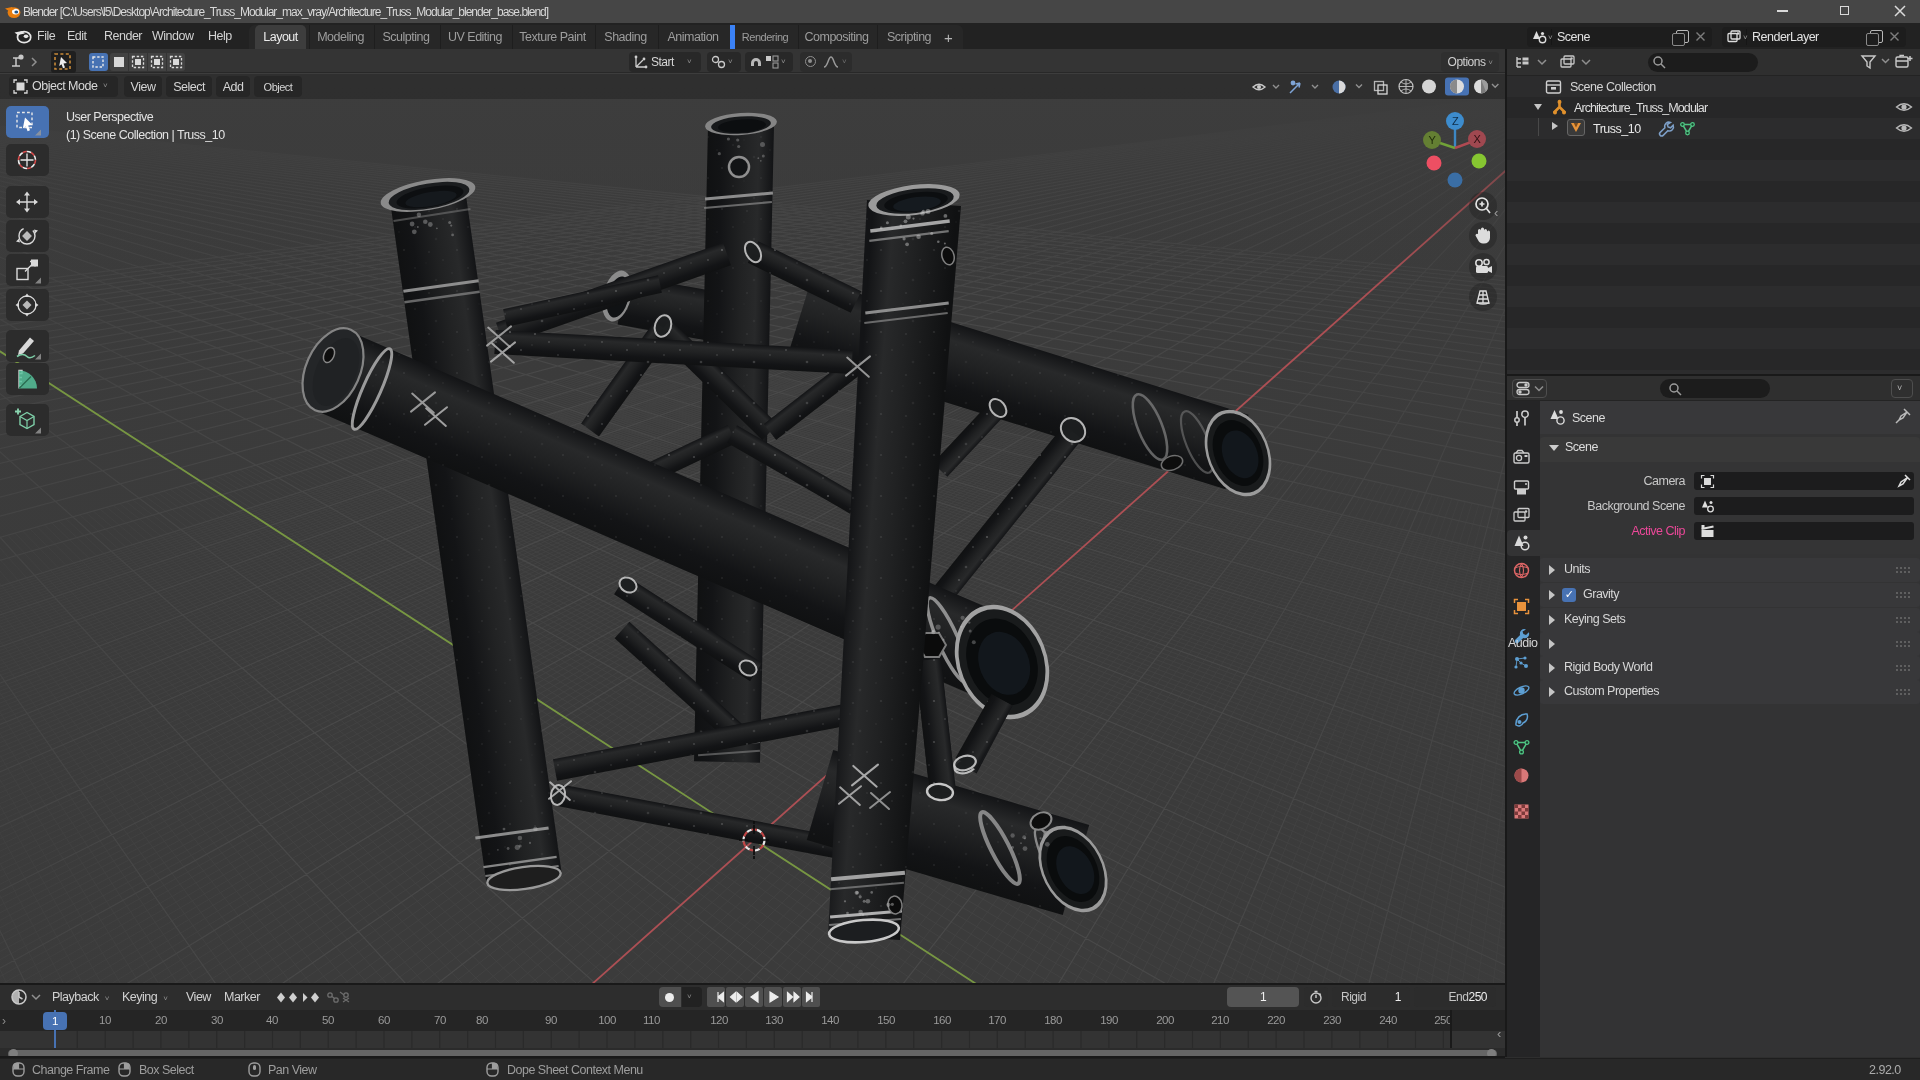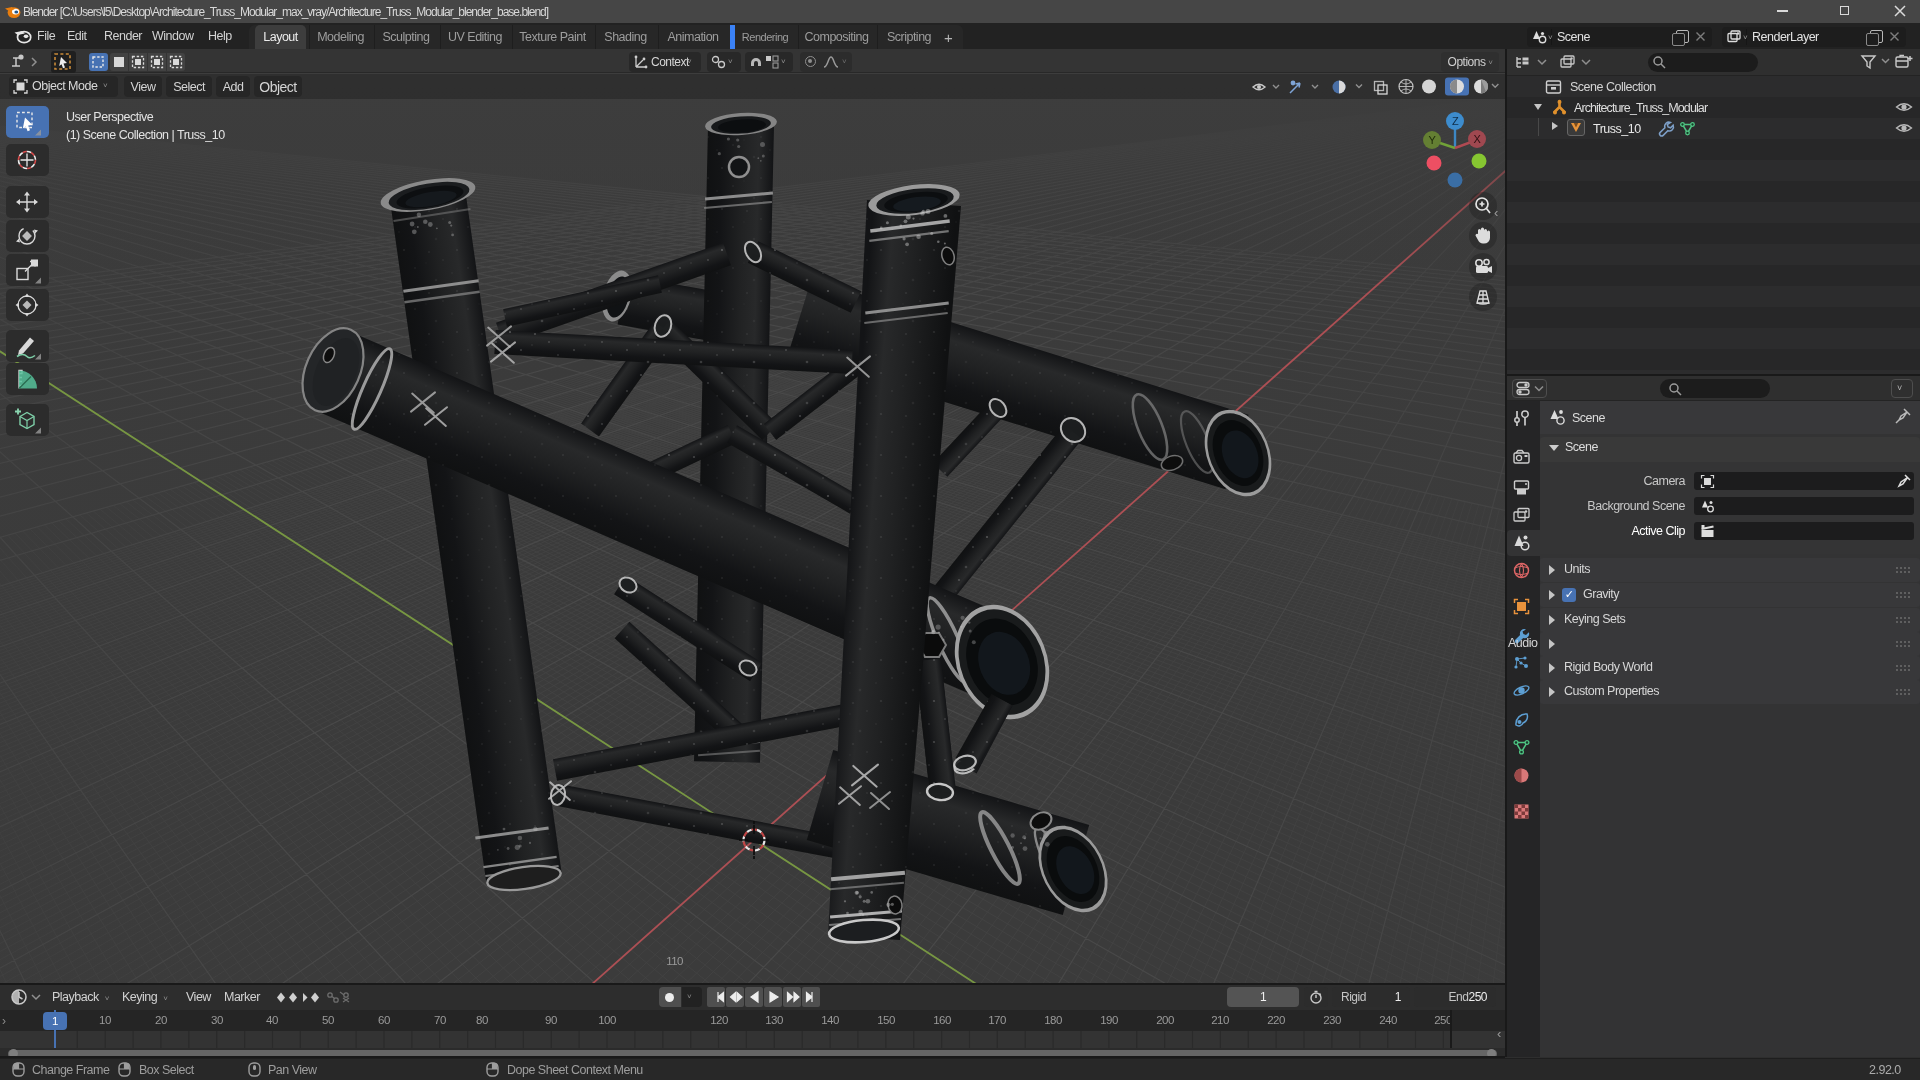--- a/index.html
+++ b/index.html
@@ -532,21 +532,21 @@
     <rect x="3.5" y="3.5" width="11" height="11" fill="none" stroke="#d9d9d9" stroke-width="1.3" stroke-dasharray="2.4 1.8"></rect>
     <rect x="6" y="6" width="6" height="6" fill="#d9d9d9"></rect>
   </svg>
 <div class="ab" style="left:629px;top:52px;width:72px;height:20px;background:#282828;border-radius:4px"></div>
 <svg class="ab" style="left:633px;top:54px" width="16" height="16" viewBox="0 0 16 16">
 <path d="M3 13 L3 4 M3 13 L12 13 M3 13 L10 6" stroke="#cdcdcd" stroke-width="1.3" fill="none"></path>
 <circle cx="3" cy="3" r="1.4" fill="#cdcdcd"></circle>
     <circle cx="13" cy="13" r="1.4" fill="#cdcdcd"></circle>
     <circle cx="11" cy="5" r="1.4" fill="#cdcdcd"></circle>
   </svg>
-<div class="ab" style="left:651px;top:55px;color:#d6d6d6;font-size:12px">Context</div>
+<div class="ab" style="left:651px;top:55px;color:#d6d6d6;font-size:12px">Start</div>
 <div class="ab" style="left:687px;top:57px;color:#909090;font-size:8px">˅</div>
 <div class="ab" style="left:707px;top:52px;width:34px;height:20px;background:#282828;border-radius:4px"></div>
 <svg class="ab" style="left:711px;top:55px" width="15" height="14" viewBox="0 0 15 14">
 <circle cx="4.5" cy="4.5" r="3" fill="none" stroke="#c9c9c9" stroke-width="1.3"></circle>
 <circle cx="10.5" cy="9.5" r="3" fill="none" stroke="#c9c9c9" stroke-width="1.3"></circle>
   </svg>
 <div class="ab" style="left:728px;top:57px;color:#909090;font-size:8px">˅</div>
 <div class="ab" style="left:745px;top:52px;width:48px;height:20px;background:#282828;border-radius:4px"></div>
 <svg class="ab" style="left:748px;top:54px" width="16" height="16" viewBox="0 0 16 16">
 <path d="M3 9 a5 5 0 0 1 10 0 v3 h-3 v-3 a2 2 0 0 0 -4 0 v3 H3 Z" fill="#b9b9b9"></path>
@@ -569,21 +569,21 @@
 <div class="ab" style="left:9px;top:76px;width:109px;height:21px;background:#262626;border-radius:4px"></div>
 <svg class="ab" style="left:13px;top:79px" width="15" height="15" viewBox="0 0 15 15">
 <rect x="3.5" y="3.5" width="8" height="8" fill="#d8d8d8"></rect>
 <path d="M1 4 V1 h3 M11 1 h3 v3 M14 11 v3 h-3 M4 14 H1 v-3" stroke="#d8d8d8" stroke-width="1.3" fill="none"></path>
   </svg>
 <div class="ab" style="left:32px;top:79px;color:#d9d9d9;font-size:12.5px">Object Mode</div>
 <div class="ab" style="left:103px;top:81px;color:#909090;font-size:8px">˅</div>
 <div class="ab" style="left:124px;top:76px;width:38px;height:21px;background:#262626;border-radius:4px;display:flex;align-items:center;justify-content:center;color:#d4d4d4;font-size:12.5px">View</div>
 <div class="ab" style="left:166px;top:76px;width:46px;height:21px;background:#262626;border-radius:4px;display:flex;align-items:center;justify-content:center;color:#d4d4d4;font-size:12.5px">Select</div>
 <div class="ab" style="left:216px;top:76px;width:34px;height:21px;background:#262626;border-radius:4px;display:flex;align-items:center;justify-content:center;color:#d4d4d4;font-size:12.5px">Add</div>
-<div class="ab" style="left:254px;top:76px;width:48px;height:21px;background:#262626;border-radius:4px;display:flex;align-items:center;justify-content:center;color:#d4d4d4;font-size:14px">Object</div>
+<div class="ab" style="left:254px;top:76px;width:48px;height:21px;background:#262626;border-radius:4px;display:flex;align-items:center;justify-content:center;color:#d4d4d4;font-size:11px">Object</div>
 <svg class="ab" style="left:1252px;top:80px" width="30" height="14" viewBox="0 0 30 14">
 <path d="M1 7 Q7 1.5 13 7 Q7 12.5 1 7 Z" fill="none" stroke="#c9c9c9" stroke-width="1.4"></path>
     <circle cx="7" cy="7" r="2" fill="#c9c9c9"></circle>
 <path d="M21 5 l3 3 3 -3" stroke="#909090" stroke-width="1.4" fill="none"></path>
   </svg>
 <svg class="ab" style="left:1288px;top:79px" width="34" height="16" viewBox="0 0 34 16">
 <path d="M2 14 L12 4 M12 4 l-4.5 1 M12 4 l-1 4.5" stroke="#7ea4d6" stroke-width="1.5" fill="none"></path>
 <circle cx="5" cy="4" r="2.4" fill="#7ea4d6"></circle>
 <path d="M24 6 l3 3 3 -3" stroke="#909090" stroke-width="1.4" fill="none"></path>
   </svg>
@@ -885,21 +885,21 @@
 <path d="M10 2 L16 8 M13 5 L7 9 L5 13 L9 11 L13 5 M5 13 L2 16" stroke="#b9b9b9" stroke-width="1.5" fill="none"></path>
   </svg>
 <div class="ab" style="left:1540px;top:437px;width:380px;height:25px;background:#393939;border-radius:4px 4px 0 0"></div>
 <div class="ab" style="left:1549px;top:445px;width:0;height:0;border-left:5px solid transparent;border-right:5px solid transparent;border-top:6px solid #cccccc"></div>
 <div class="ab" style="left:1565px;top:440px;color:#dddddd;font-size:12.5px">Scene</div>
 <div class="ab" style="left:1540px;top:462px;width:380px;height:92px;background:#343435"></div>
 <div class="ab" style="left:1380px;top:473.5px;width:305px;text-align:right;color:#c8c8c8;font-size:12.5px">Camera</div>
 <div class="ab" style="left:1694px;top:472px;width:220px;height:18px;background:#1c1c1d;border-radius:3px"></div>
 <div class="ab" style="left:1380px;top:498.5px;width:305px;text-align:right;color:#c8c8c8;font-size:12.5px">Background Scene</div>
 <div class="ab" style="left:1694px;top:497px;width:220px;height:18px;background:#1c1c1d;border-radius:3px"></div>
-<div class="ab" style="left:1380px;top:523.5px;width:305px;text-align:right;color:#ffffff;font-size:12.5px">Active Clip</div>
+<div class="ab" style="left:1380px;top:523.5px;width:305px;text-align:right;color:#ec4899;font-size:12.5px">Active Clip</div>
 <div class="ab" style="left:1694px;top:522px;width:220px;height:18px;background:#1c1c1d;border-radius:3px"></div>
 <svg class="ab" style="left:1700px;top:474px" width="15" height="15" viewBox="0 0 15 15">
 <rect x="4" y="4" width="7" height="7" fill="#d9d9d9"></rect>
     <path d="M1.5 4.5 V1.5 h3 M10.5 1.5 h3 v3 M13.5 10.5 v3 h-3 M4.5 13.5 h-3 v-3" stroke="#d9d9d9" stroke-width="1.2" fill="none"></path>
   </svg>
 <svg class="ab" style="left:1896px;top:473px" width="16" height="16" viewBox="0 0 16 16">
 <path d="M9 2 L14 7 M11.5 4.5 L5 9 L3 13 L7 11 L11.5 4.5" stroke="#ddd" stroke-width="1.5" fill="none"></path>
   </svg>
 <svg class="ab" style="left:1700px;top:499px" width="15" height="15" viewBox="0 0 15 15">
 <path d="M5 1.5 L8 8.5 H2 Z" fill="#ddd"></path>
@@ -1115,21 +1115,21 @@
 <div class="ab" style="left:85px;top:1014px;width:40px;text-align:center;color:#9a9a9a;font-size:11.5px">10</div>
 <div class="ab" style="left:141px;top:1014px;width:40px;text-align:center;color:#9a9a9a;font-size:11.5px">20</div>
 <div class="ab" style="left:197px;top:1014px;width:40px;text-align:center;color:#9a9a9a;font-size:11.5px">30</div>
 <div class="ab" style="left:252px;top:1014px;width:40px;text-align:center;color:#9a9a9a;font-size:11.5px">40</div>
 <div class="ab" style="left:308px;top:1014px;width:40px;text-align:center;color:#9a9a9a;font-size:11.5px">50</div>
 <div class="ab" style="left:364px;top:1014px;width:40px;text-align:center;color:#9a9a9a;font-size:11.5px">60</div>
 <div class="ab" style="left:420px;top:1014px;width:40px;text-align:center;color:#9a9a9a;font-size:11.5px">70</div>
 <div class="ab" style="left:476px;top:1014px;width:40px;text-align:left;color:#9a9a9a;font-size:11.5px">80</div>
 <div class="ab" style="left:531px;top:1014px;width:40px;text-align:center;color:#9a9a9a;font-size:11.5px">90</div>
 <div class="ab" style="left:587px;top:1014px;width:40px;text-align:center;color:#9a9a9a;font-size:11.5px">100</div>
-<div class="ab" style="left:643px;top:955px;width:40px;text-align:right;color:#9a9a9a;font-size:11.5px">110</div>
+<div class="ab" style="left:643px;top:1014px;width:40px;text-align:left;color:#9a9a9a;font-size:11.5px">110</div>
 <div class="ab" style="left:699px;top:1014px;width:40px;text-align:center;color:#9a9a9a;font-size:11.5px">120</div>
 <div class="ab" style="left:754px;top:1014px;width:40px;text-align:center;color:#9a9a9a;font-size:11.5px">130</div>
 <div class="ab" style="left:810px;top:1014px;width:40px;text-align:center;color:#9a9a9a;font-size:11.5px">140</div>
 <div class="ab" style="left:866px;top:1014px;width:40px;text-align:center;color:#9a9a9a;font-size:11.5px">150</div>
 <div class="ab" style="left:922px;top:1014px;width:40px;text-align:center;color:#9a9a9a;font-size:11.5px">160</div>
 <div class="ab" style="left:977px;top:1014px;width:40px;text-align:center;color:#9a9a9a;font-size:11.5px">170</div>
 <div class="ab" style="left:1033px;top:1014px;width:40px;text-align:center;color:#9a9a9a;font-size:11.5px">180</div>
 <div class="ab" style="left:1089px;top:1014px;width:40px;text-align:center;color:#9a9a9a;font-size:11.5px">190</div>
 <div class="ab" style="left:1145px;top:1014px;width:40px;text-align:center;color:#9a9a9a;font-size:11.5px">200</div>
 <div class="ab" style="left:1200px;top:1014px;width:40px;text-align:center;color:#9a9a9a;font-size:11.5px">210</div>

